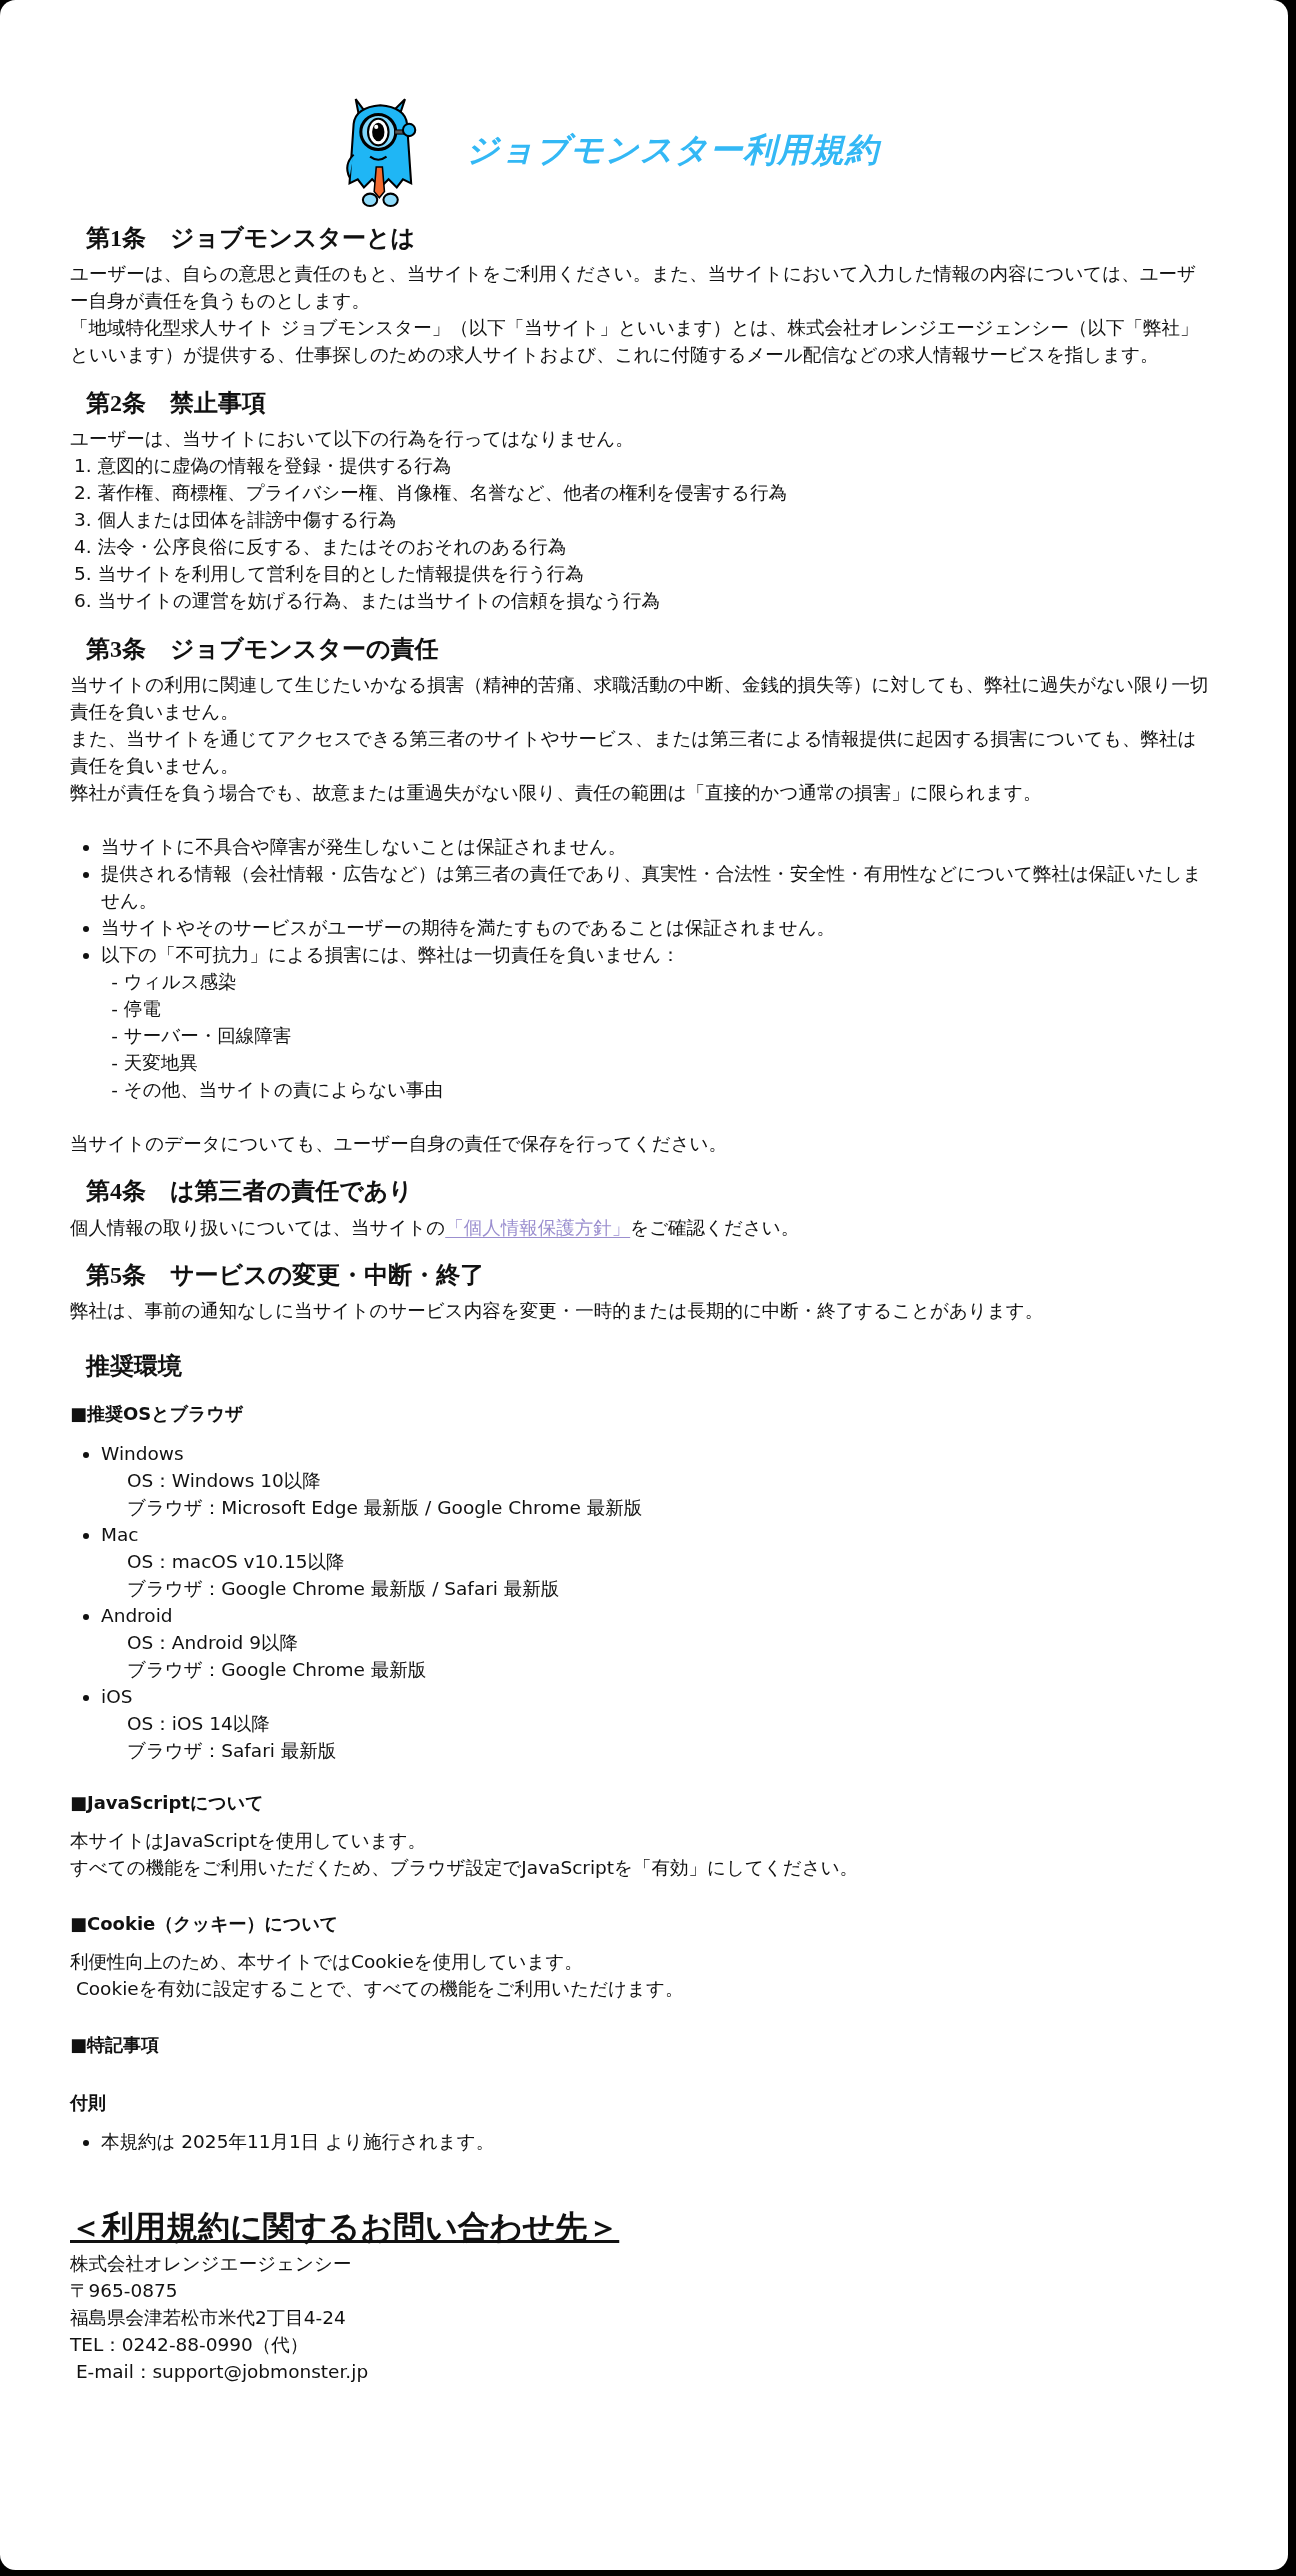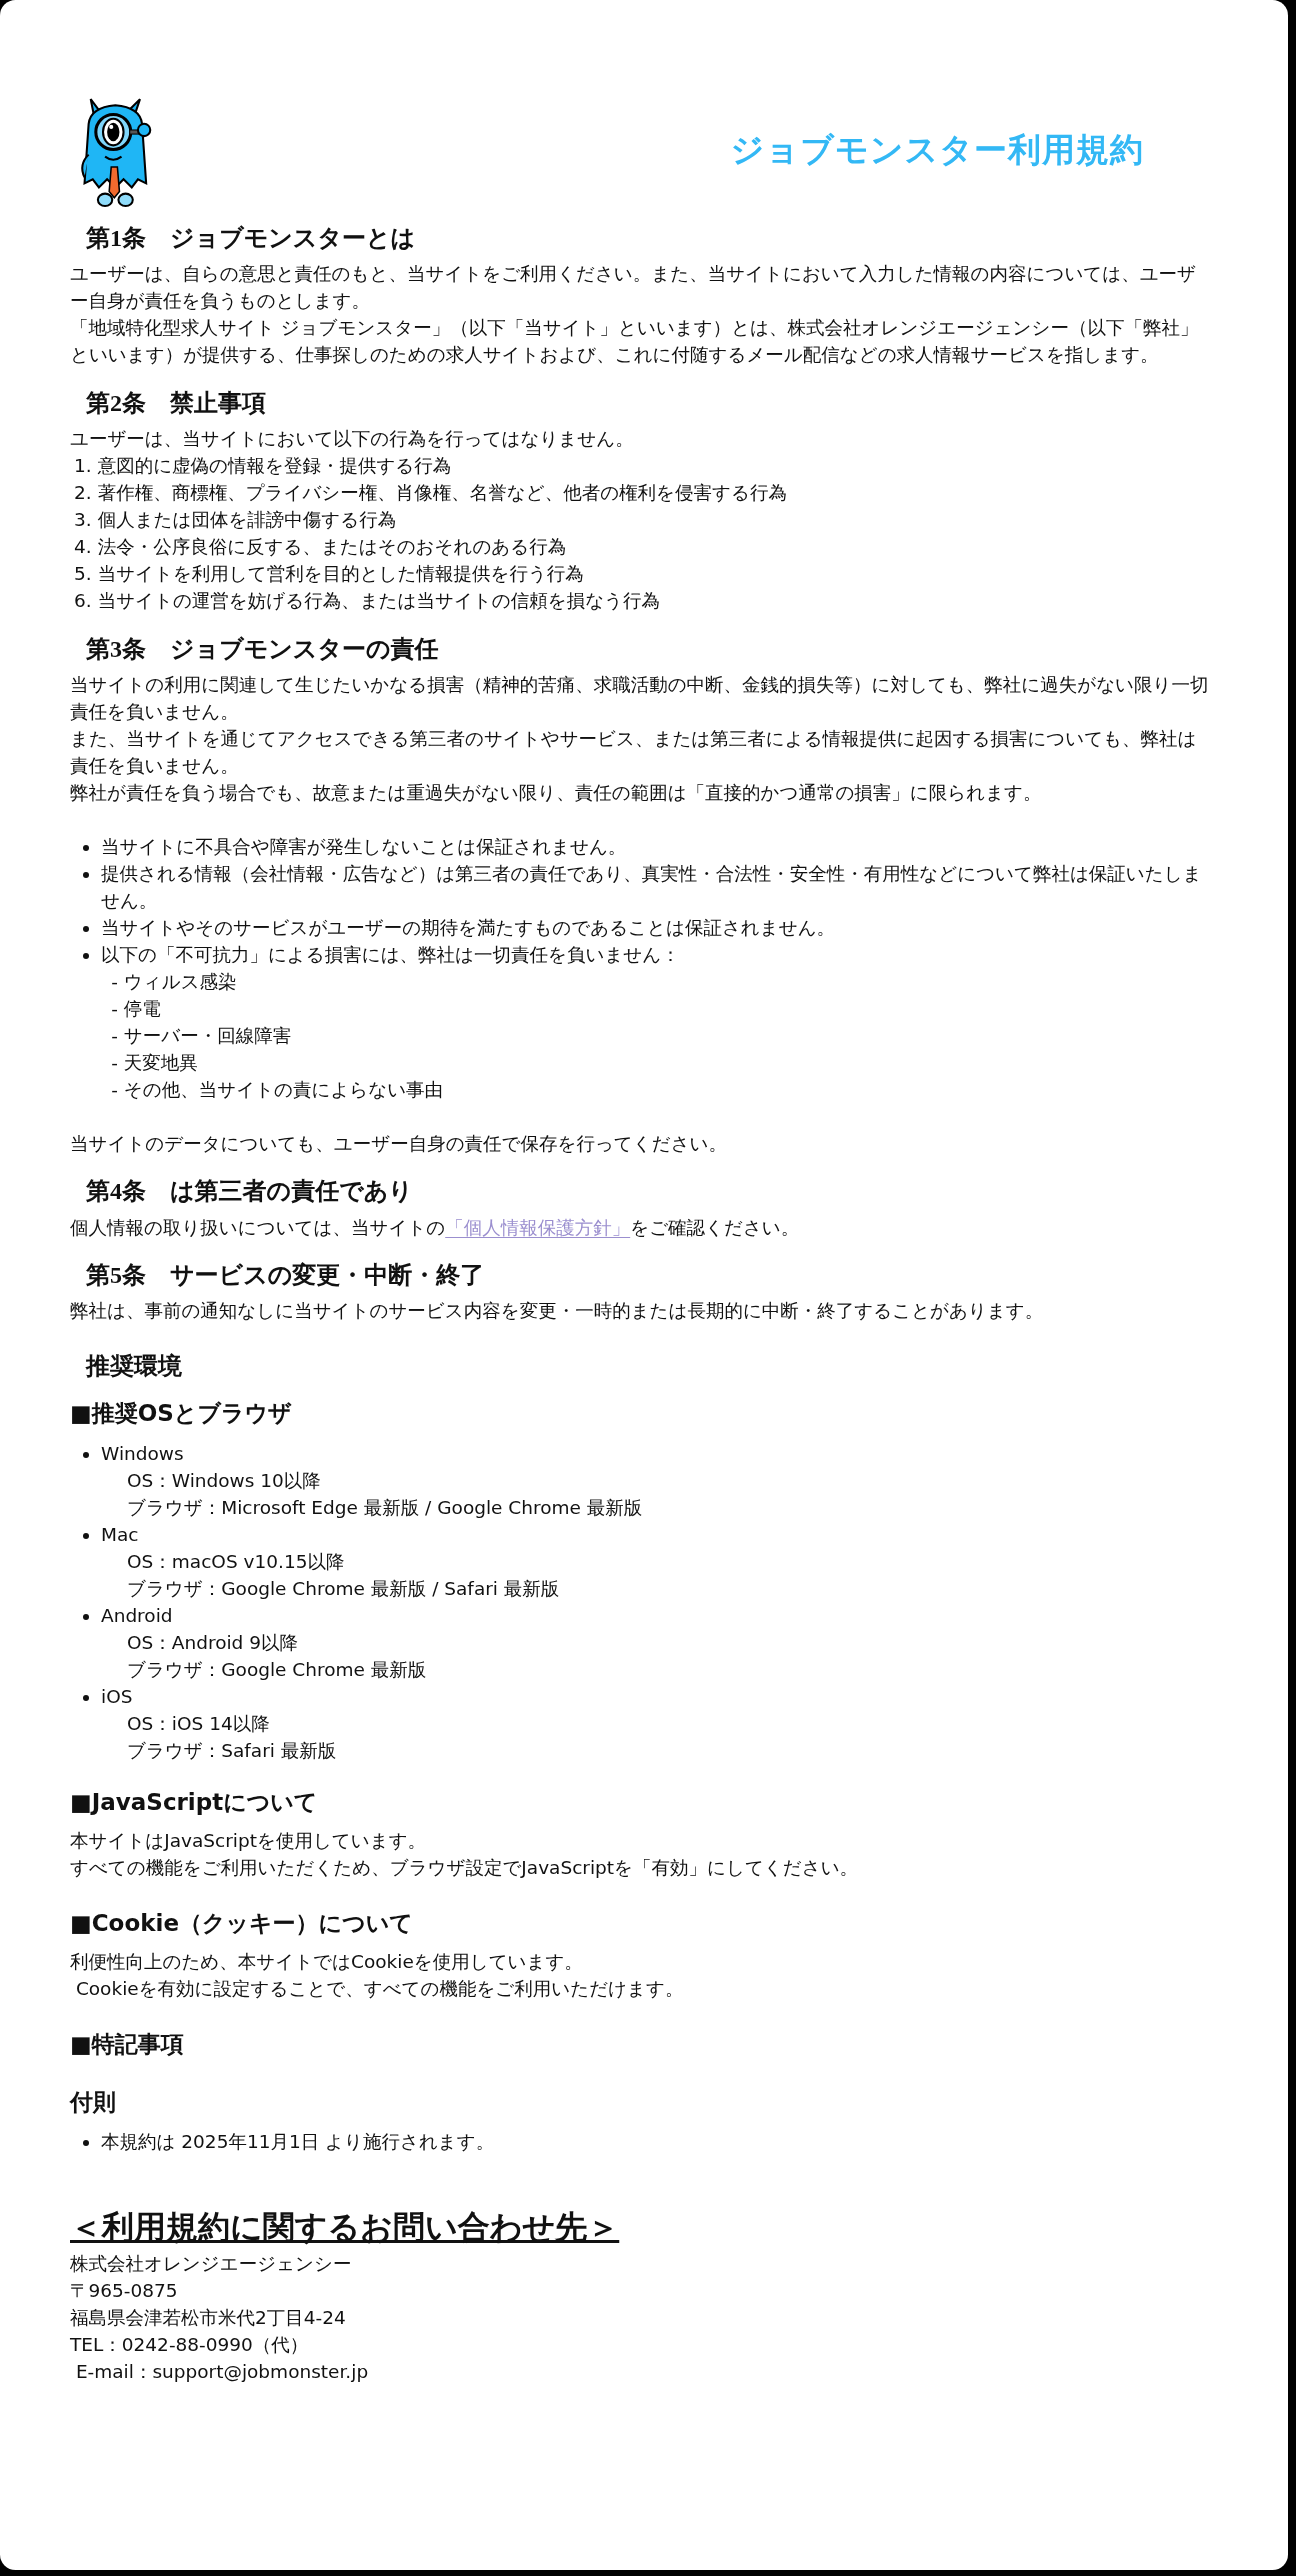--- a/index.html
+++ b/index.html
@@ -12,36 +12,37 @@
   }
   .card {
     position: absolute; left: 0; top: 0;
     width: 1288px; height: 2570px;
     background: #fff;
     border-radius: 15.5px;
     box-sizing: border-box;
     padding: 0 77px 0 70px;
   }
   .brand {
-    display: flex; align-items: center; justify-content: space-between;
+    display: flex; align-items: center; justify-content: center;
     margin-top: 93px; height: 114px;
     gap: 28px;
     padding-right: 67px;
+    font-style: italic;
   }
   .mascot { width: 103px; height: 114px; }
   .brand-title {
     color: #33b8f5; font-weight: bold; font-size: 33px; letter-spacing: 1px;
     font-family: "DejaVu Sans", sans-serif;
   }
   h2 {
     font-size: 24px; font-weight: bold; margin: 16px; line-height: 31px;
     font-family: Liberation Serif, serif;
   }
   h3 {
-    font-size: 23px; font-weight: bold; margin: 0; line-height: 31px;
+    font-size: 18px; font-weight: bold; margin: 0; line-height: 31px;
     font-family: "DejaVu Sans", sans-serif;
   }
   p, li, .line {
     font-size: 18.5px; line-height: 27px; margin: 0;
   }
   .sec { margin-top: 19.6px; }
   .sec:first-of-type { margin-top: 0; }
   .sec h2 { margin-bottom: 6.2px; }
   ol.num { list-style: none; padding: 0; margin: 0; }
   ol.num li { padding-left: 4.1px; }

